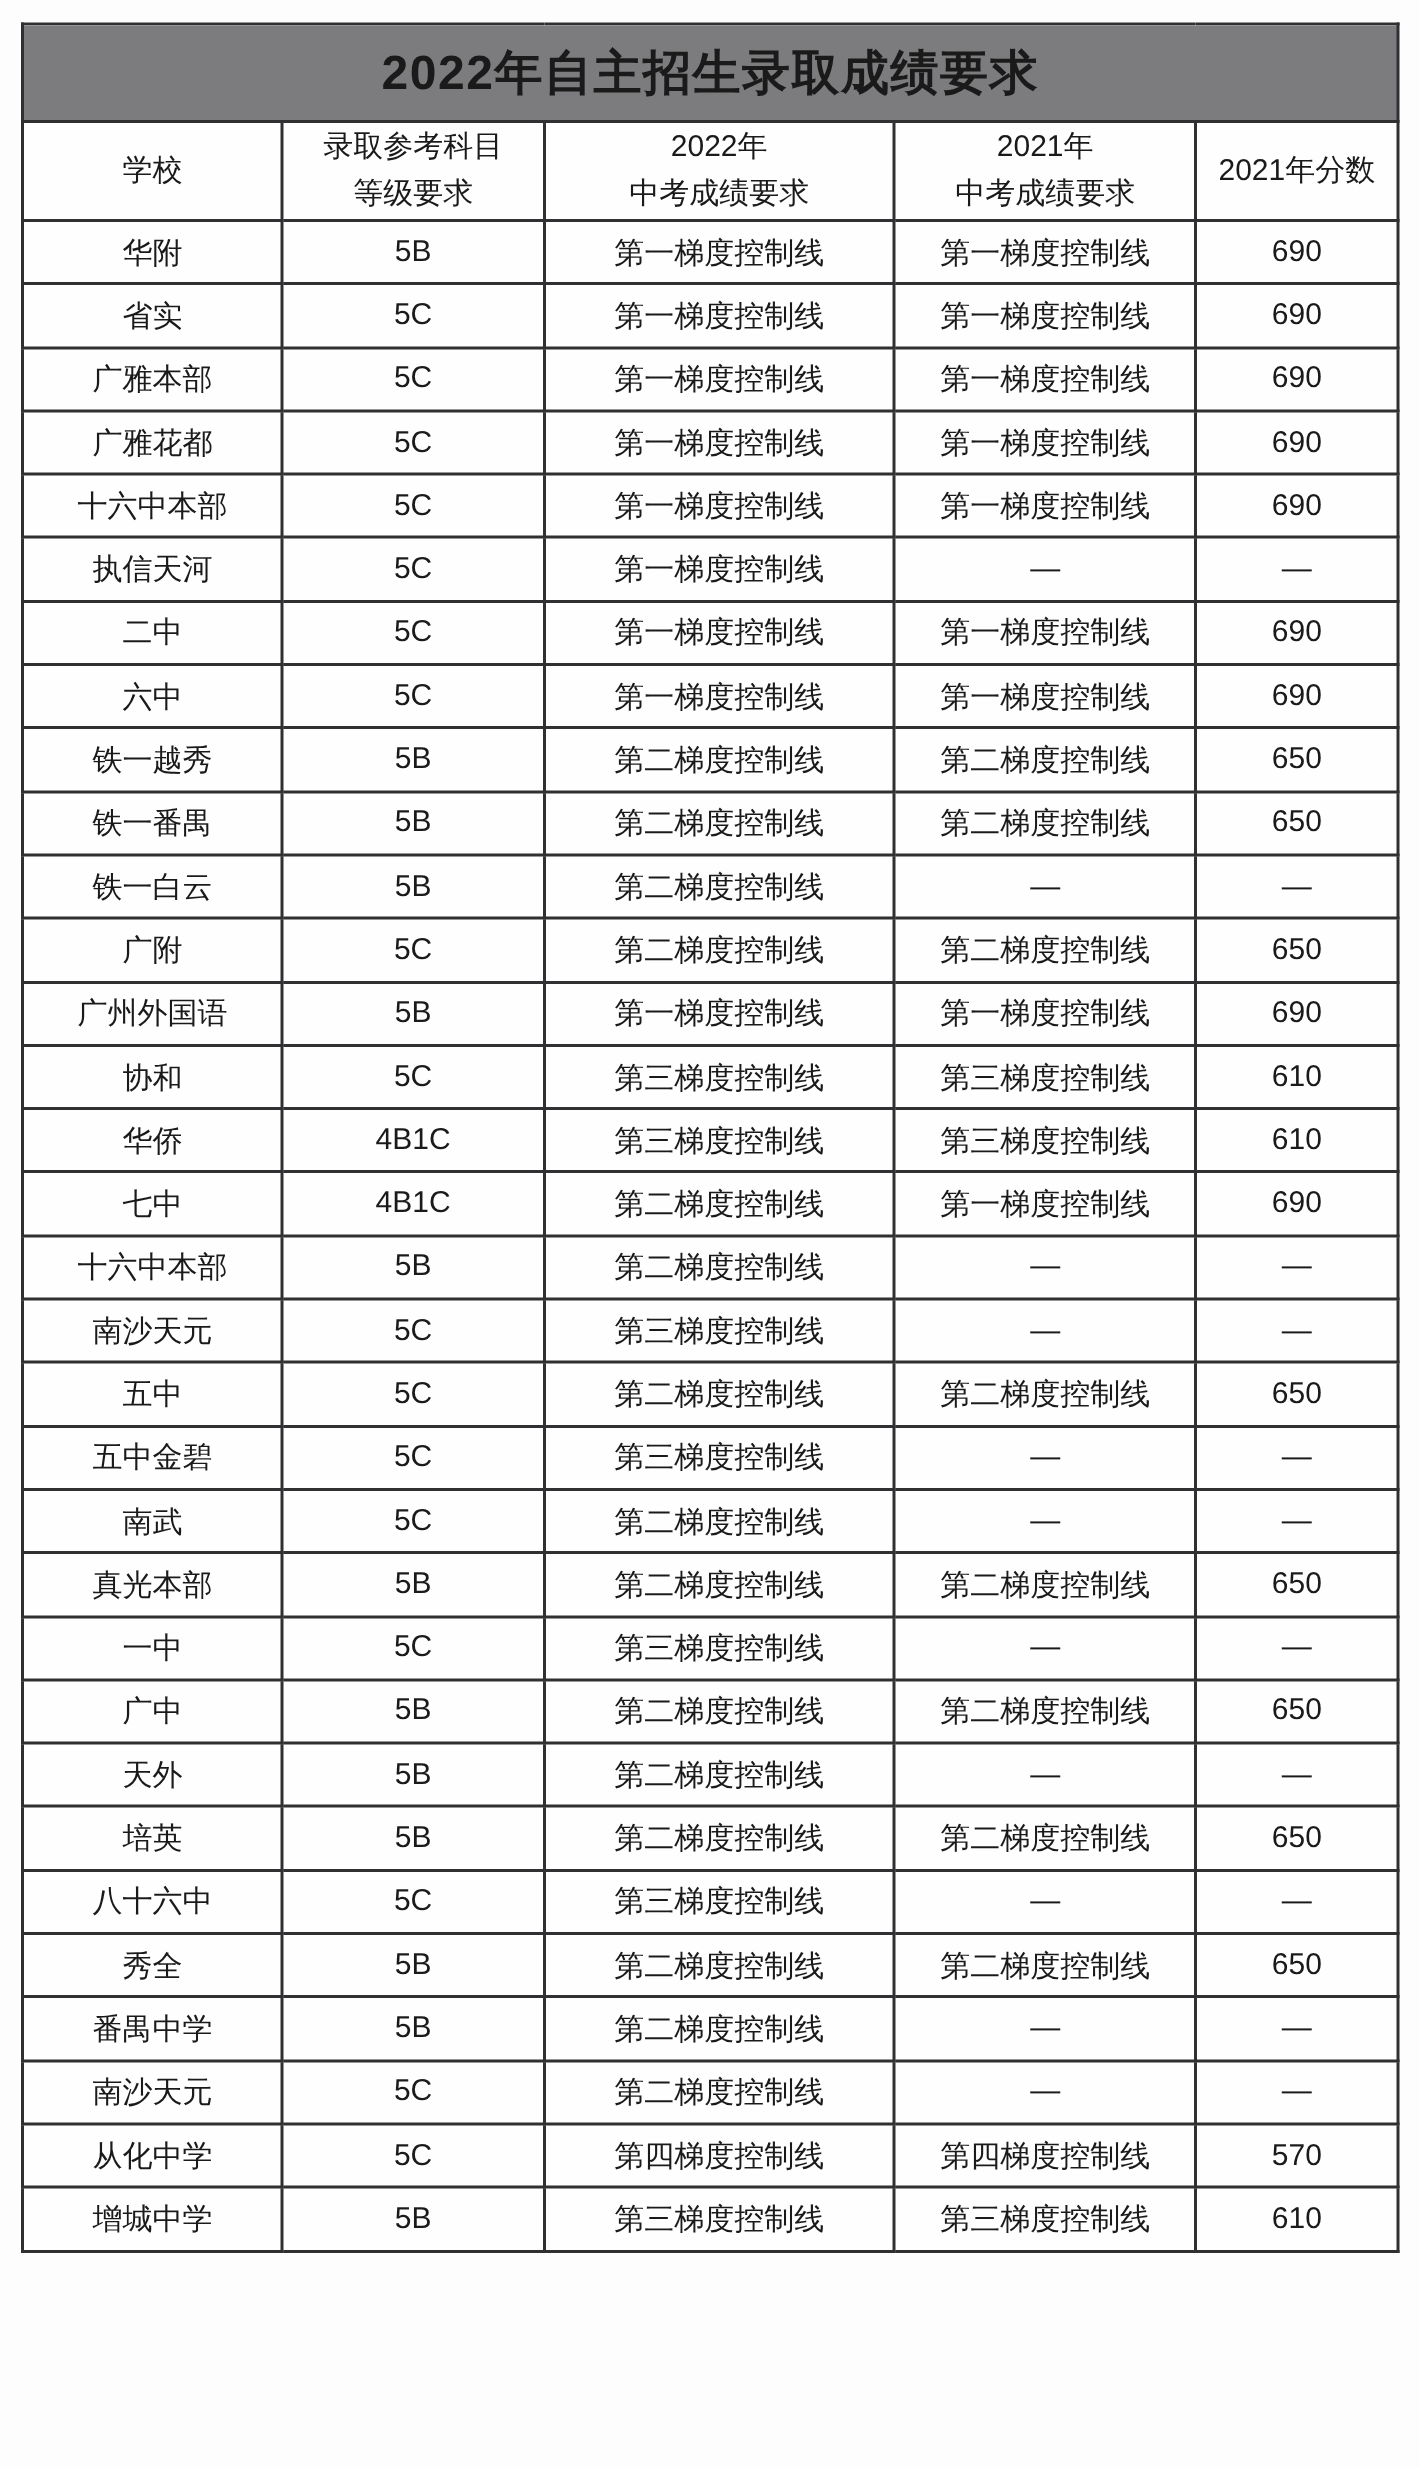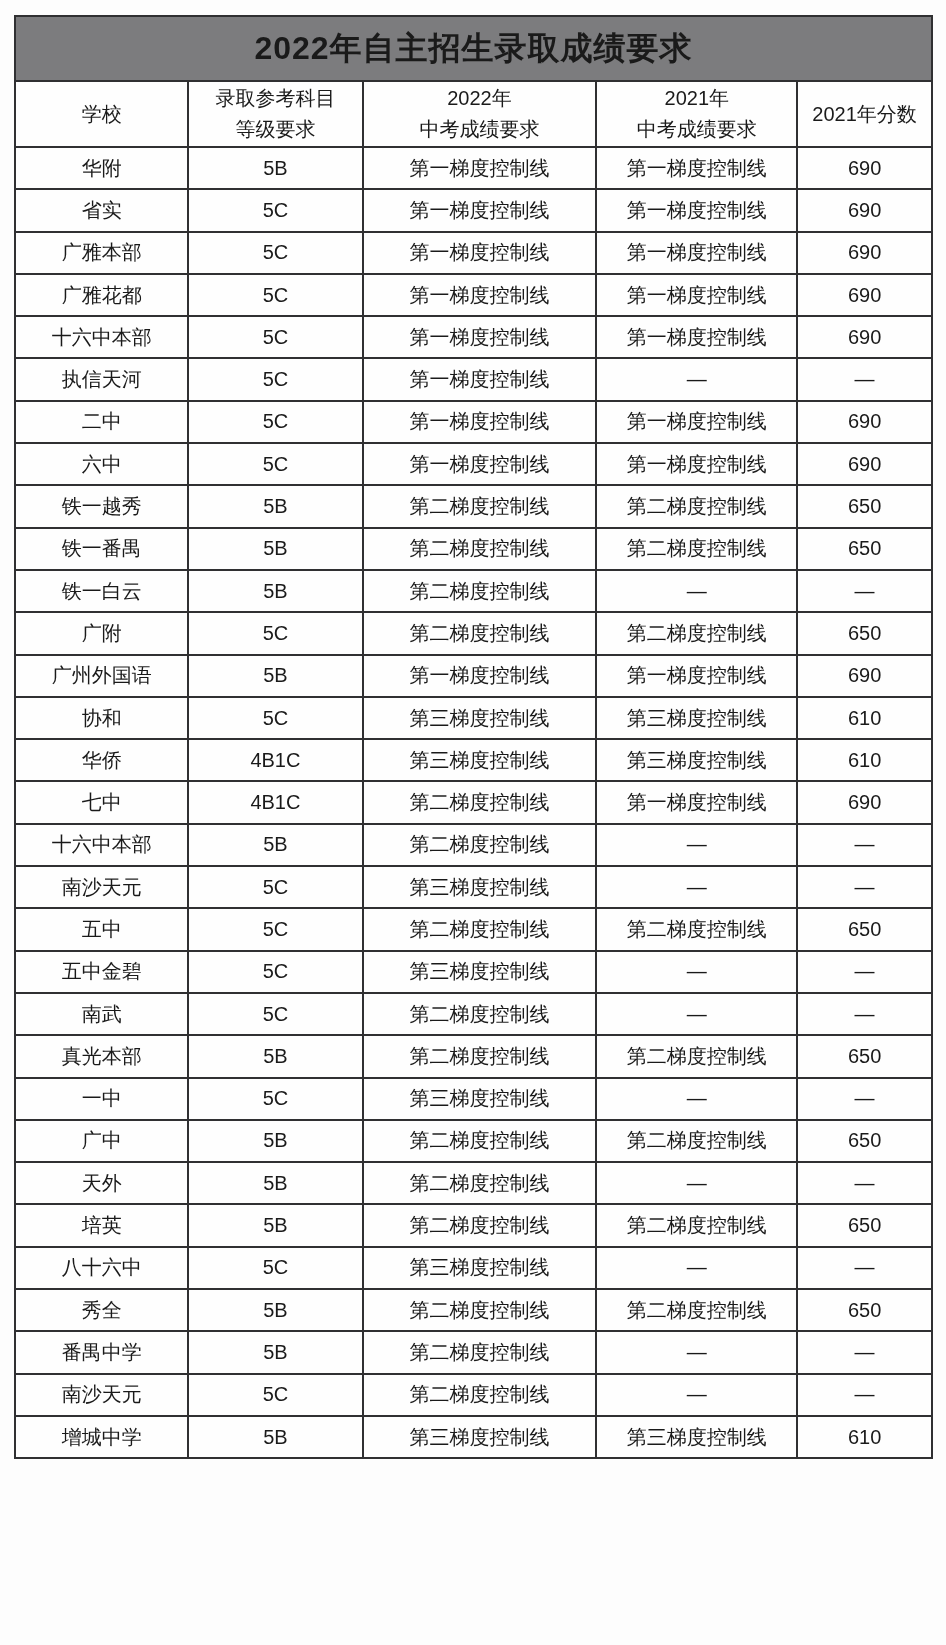--- a/index.html
+++ b/index.html
@@ -287,20 +287,27 @@
           <td class="data-cell">—</td>
         </tr>
         <tr>
           <td class="data-cell">南沙天元</td>
           <td class="data-cell">5C</td>
           <td class="data-cell">第二梯度控制线</td>
           <td class="data-cell">—</td>
           <td class="data-cell">—</td>
         </tr>
         <tr>
+          <td class="data-cell">从化中学</td>
+          <td class="data-cell">5C</td>
+          <td class="data-cell">第四梯度控制线</td>
+          <td class="data-cell">第四梯度控制线</td>
+          <td class="data-cell">570</td>
+        </tr>
+        <tr>
           <td class="data-cell">增城中学</td>
           <td class="data-cell">5B</td>
           <td class="data-cell">第三梯度控制线</td>
           <td class="data-cell">第三梯度控制线</td>
           <td class="data-cell">610</td>
         </tr>
       </tbody>
   </table>
 </div>
 

